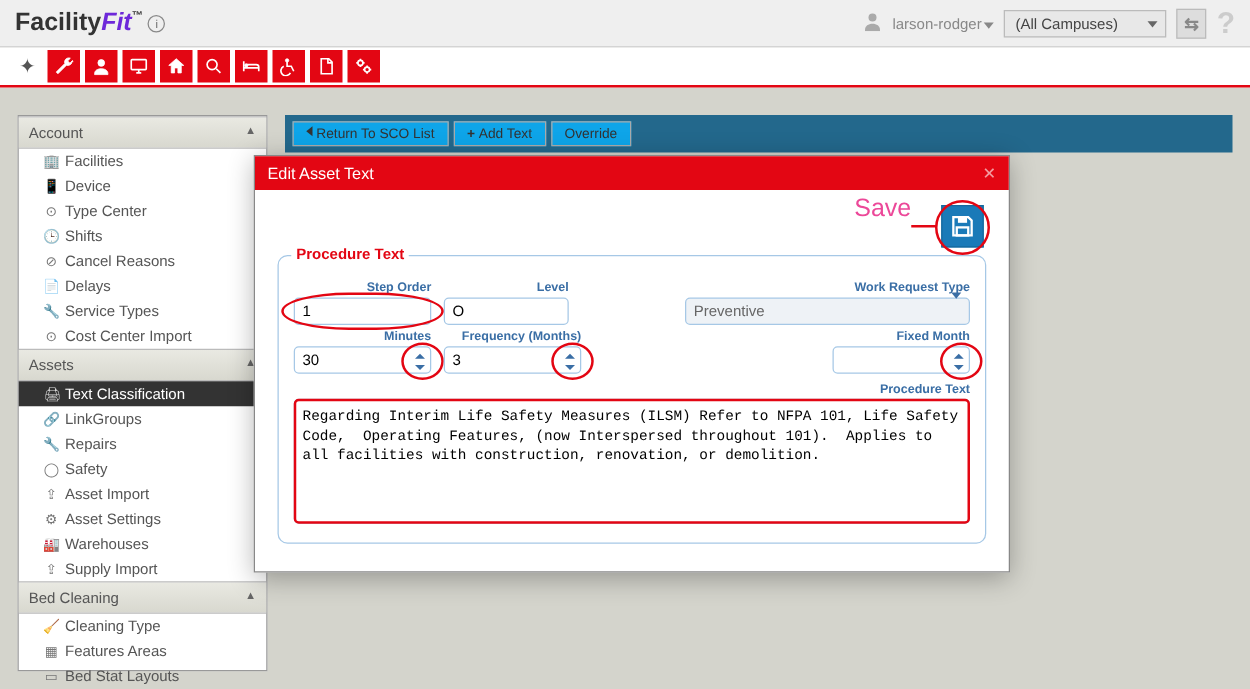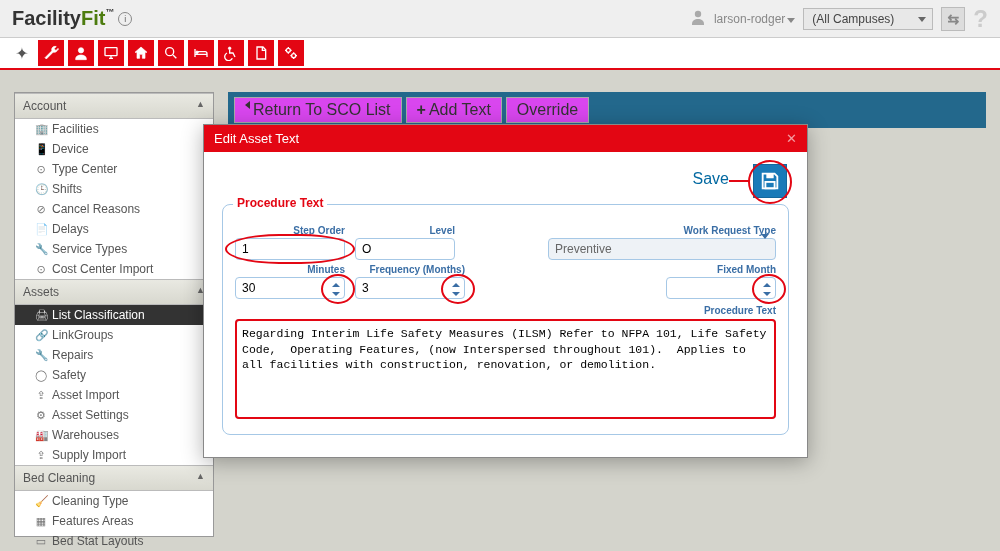--- a/index.html
+++ b/index.html
@@ -1,19 +1,19 @@
 <!DOCTYPE html>
 <html><head>
 <meta charset="utf-8">
 <style>
   * { box-sizing: border-box; margin: 0; padding: 0; }
   body { font-family: Arial, sans-serif; font-size: 12px; background: #d4d4cc; width:1000px; height:551px; overflow:hidden; position:relative; }
   .topbar { height:38px; background:#efefef; border-bottom:1px solid #ccc; display:flex; align-items:center; padding:0 12px; }
   .logo { font-size:20px; font-weight:bold; color:#333; }
-  .logo .red { color:#4d7c0f; }
+  .logo .red { color:#6d28d9; font-style:italic; }
   .logo .tm { font-size:9px; vertical-align:top; }
   .info-circle { display:inline-flex; width:14px; height:14px; border:1px solid #888; border-radius:50%; align-items:center; justify-content:center; font-size:9px; color:#666; margin-left:4px; cursor:pointer;}
   .topbar-right { margin-left:auto; display:flex; align-items:center; gap:8px; color:#777; }
   .user-name { font-size:12px; color:#888; }
   .triangle-down { display:inline-block; width:0; height:0; border-left:4px solid transparent; border-right:4px solid transparent; border-top:5px solid #888; margin-left:2px; }
   .campus-select { background:#e8e8e8; border:1px solid #bbb; padding:3px 22px 3px 8px; font-size:12px; color:#444; position:relative; width:130px; }
   .campus-select::after { content:""; position:absolute; right:6px; top:8px; border-left:4px solid transparent; border-right:4px solid transparent; border-top:5px solid #666; }
   .top-icon-box { width:24px; height:24px; background:#ddd; border:1px solid #bbb; display:flex; align-items:center; justify-content:center; color:#888; font-size:14px; font-weight:bold; cursor:pointer; }
   .help-q { font-size:24px; color:#ccc; font-weight:bold; cursor:pointer; }
   .toolbar { height:32px; background:#fff; border-bottom:2px solid #e30613; display:flex; align-items:center; padding:0 10px; gap:4px; }
@@ -23,30 +23,30 @@
   .content { position:absolute; top:78px; left:0; right:0; bottom:0; display:flex; padding:14px; gap:14px; }
   .sidebar { width:200px; background:#fff; border:1px solid #999; font-size:12px; }
   .sb-header { background:linear-gradient(#e9e9e2,#d8d8cf); padding:5px 8px; color:#555; border-bottom:1px solid #bbb; border-top:1px solid #bbb; display:flex; cursor:pointer;}
   .sb-header .collapse-icon { margin-left:auto; font-size:9px; color:#666; }
   .sb-item { padding:3px 8px 3px 20px; color:#555; display:flex; align-items:center; gap:5px; cursor:pointer; }
   .sb-item.active { background:#333; color:#fff; }
   .sb-icon { width:12px; display:inline-block; text-align:center; font-size:11px; color:#777; }
   .sb-item.active .sb-icon { color:#ddd; }
   .main { flex:1; position:relative; }
   .tabs-bar { background:#23688c; padding:5px 6px; display:flex; gap:4px; }
-  .tab-btn { background:#d946ef; border:1px solid #aaa; padding:3px 10px; font-size:16px; color:#333; cursor:pointer; display:flex; align-items:flex-start; gap:3px; }
+  .tab-btn { background:#0ea5e9; border:1px solid #aaa; padding:3px 10px; font-size:11px; color:#333; cursor:pointer; display:flex; align-items:flex-start; gap:3px; }
   .tab-btn .tri-left { display:inline-block; width:0; height:0; border-top:4px solid transparent; border-bottom:4px solid transparent; border-right:5px solid #333; }
   
   .dialog { position:absolute; left:203px; top:124px; width:605px; background:#fff; border:1px solid #888; box-shadow:0 4px 20px rgba(0,0,0,0.3); z-index:50; }
   .dialog-header { background:#e30613; color:#fff; padding:6px 10px; font-size:13px; display:flex; align-items:flex-start; }
   .dialog-close { margin-left:auto; color:rgba(255,255,255,0.6); cursor:pointer; font-size:13px; }
   .dialog-body { padding:16px 18px 22px 18px; position:relative; }
   .save-btn { position:absolute; right:20px; top:12px; width:34px; height:34px; background:#1a7ab8; display:flex; align-items:center; justify-content:center; cursor:pointer; border:1px solid #15689d; }
   .save-btn svg { width:22px; height:22px; fill:#fff; }
-  .save-label { position:absolute; right:78px; top:18px; color:#0369a1; font-size:16px; }
+  .save-label { position:absolute; right:78px; top:4px; color:#ec4899; font-size:20px; }
   .save-line { position:absolute; right:58px; top:28px; width:20px; height:2px; background:#e30613; }
   .red-circle { position:absolute; border:2px solid #e30613; border-radius:50%; pointer-events:none; }
   .panel-box { border:1px solid #a6c8e6; border-radius:8px; padding:20px 12px 12px 12px; margin-top:36px; position:relative; }
   .panel-legend { position:absolute; top:-9px; left:10px; background:#fff; padding:0 4px; color:#e30613; font-size:12px; font-weight:bold; }
   .field-row { display:flex; gap:10px; margin-bottom:4px; }
   .field-col { display:flex; flex-direction:column; }
   .field-label { font-size:10px; color:#3a6ea5; text-align:right; margin-bottom:2px; font-weight:bold;}
   .field-input { border:1px solid #a6c8e6; border-radius:4px; padding:3px 6px; font-size:12px; height:22px; background:#fff; }
   .spinner-wrap { position:relative; }
   .spinner-btns { position:absolute; right:2px; top:2px; width:14px; height:18px; display:flex; flex-direction:column; }
@@ -179,21 +179,21 @@
         <span class="sb-icon">⊙</span>
         <span>Cost Center Import</span>
       </div>
 
     <div class="sb-header">
         <span>Assets</span>
         <span class="collapse-icon">▲</span>
       </div>
     <div class="sb-item active">
         <span class="sb-icon">🖨</span>
-        <span>List Classification</span>
+        <span>Text Classification</span>
       </div>
     <div class="sb-item">
         <span class="sb-icon">🔗</span>
         <span>LinkGroups</span>
       </div>
     <div class="sb-item">
         <span class="sb-icon">🔧</span>
         <span>Repairs</span>
       </div>
     <div class="sb-item">

